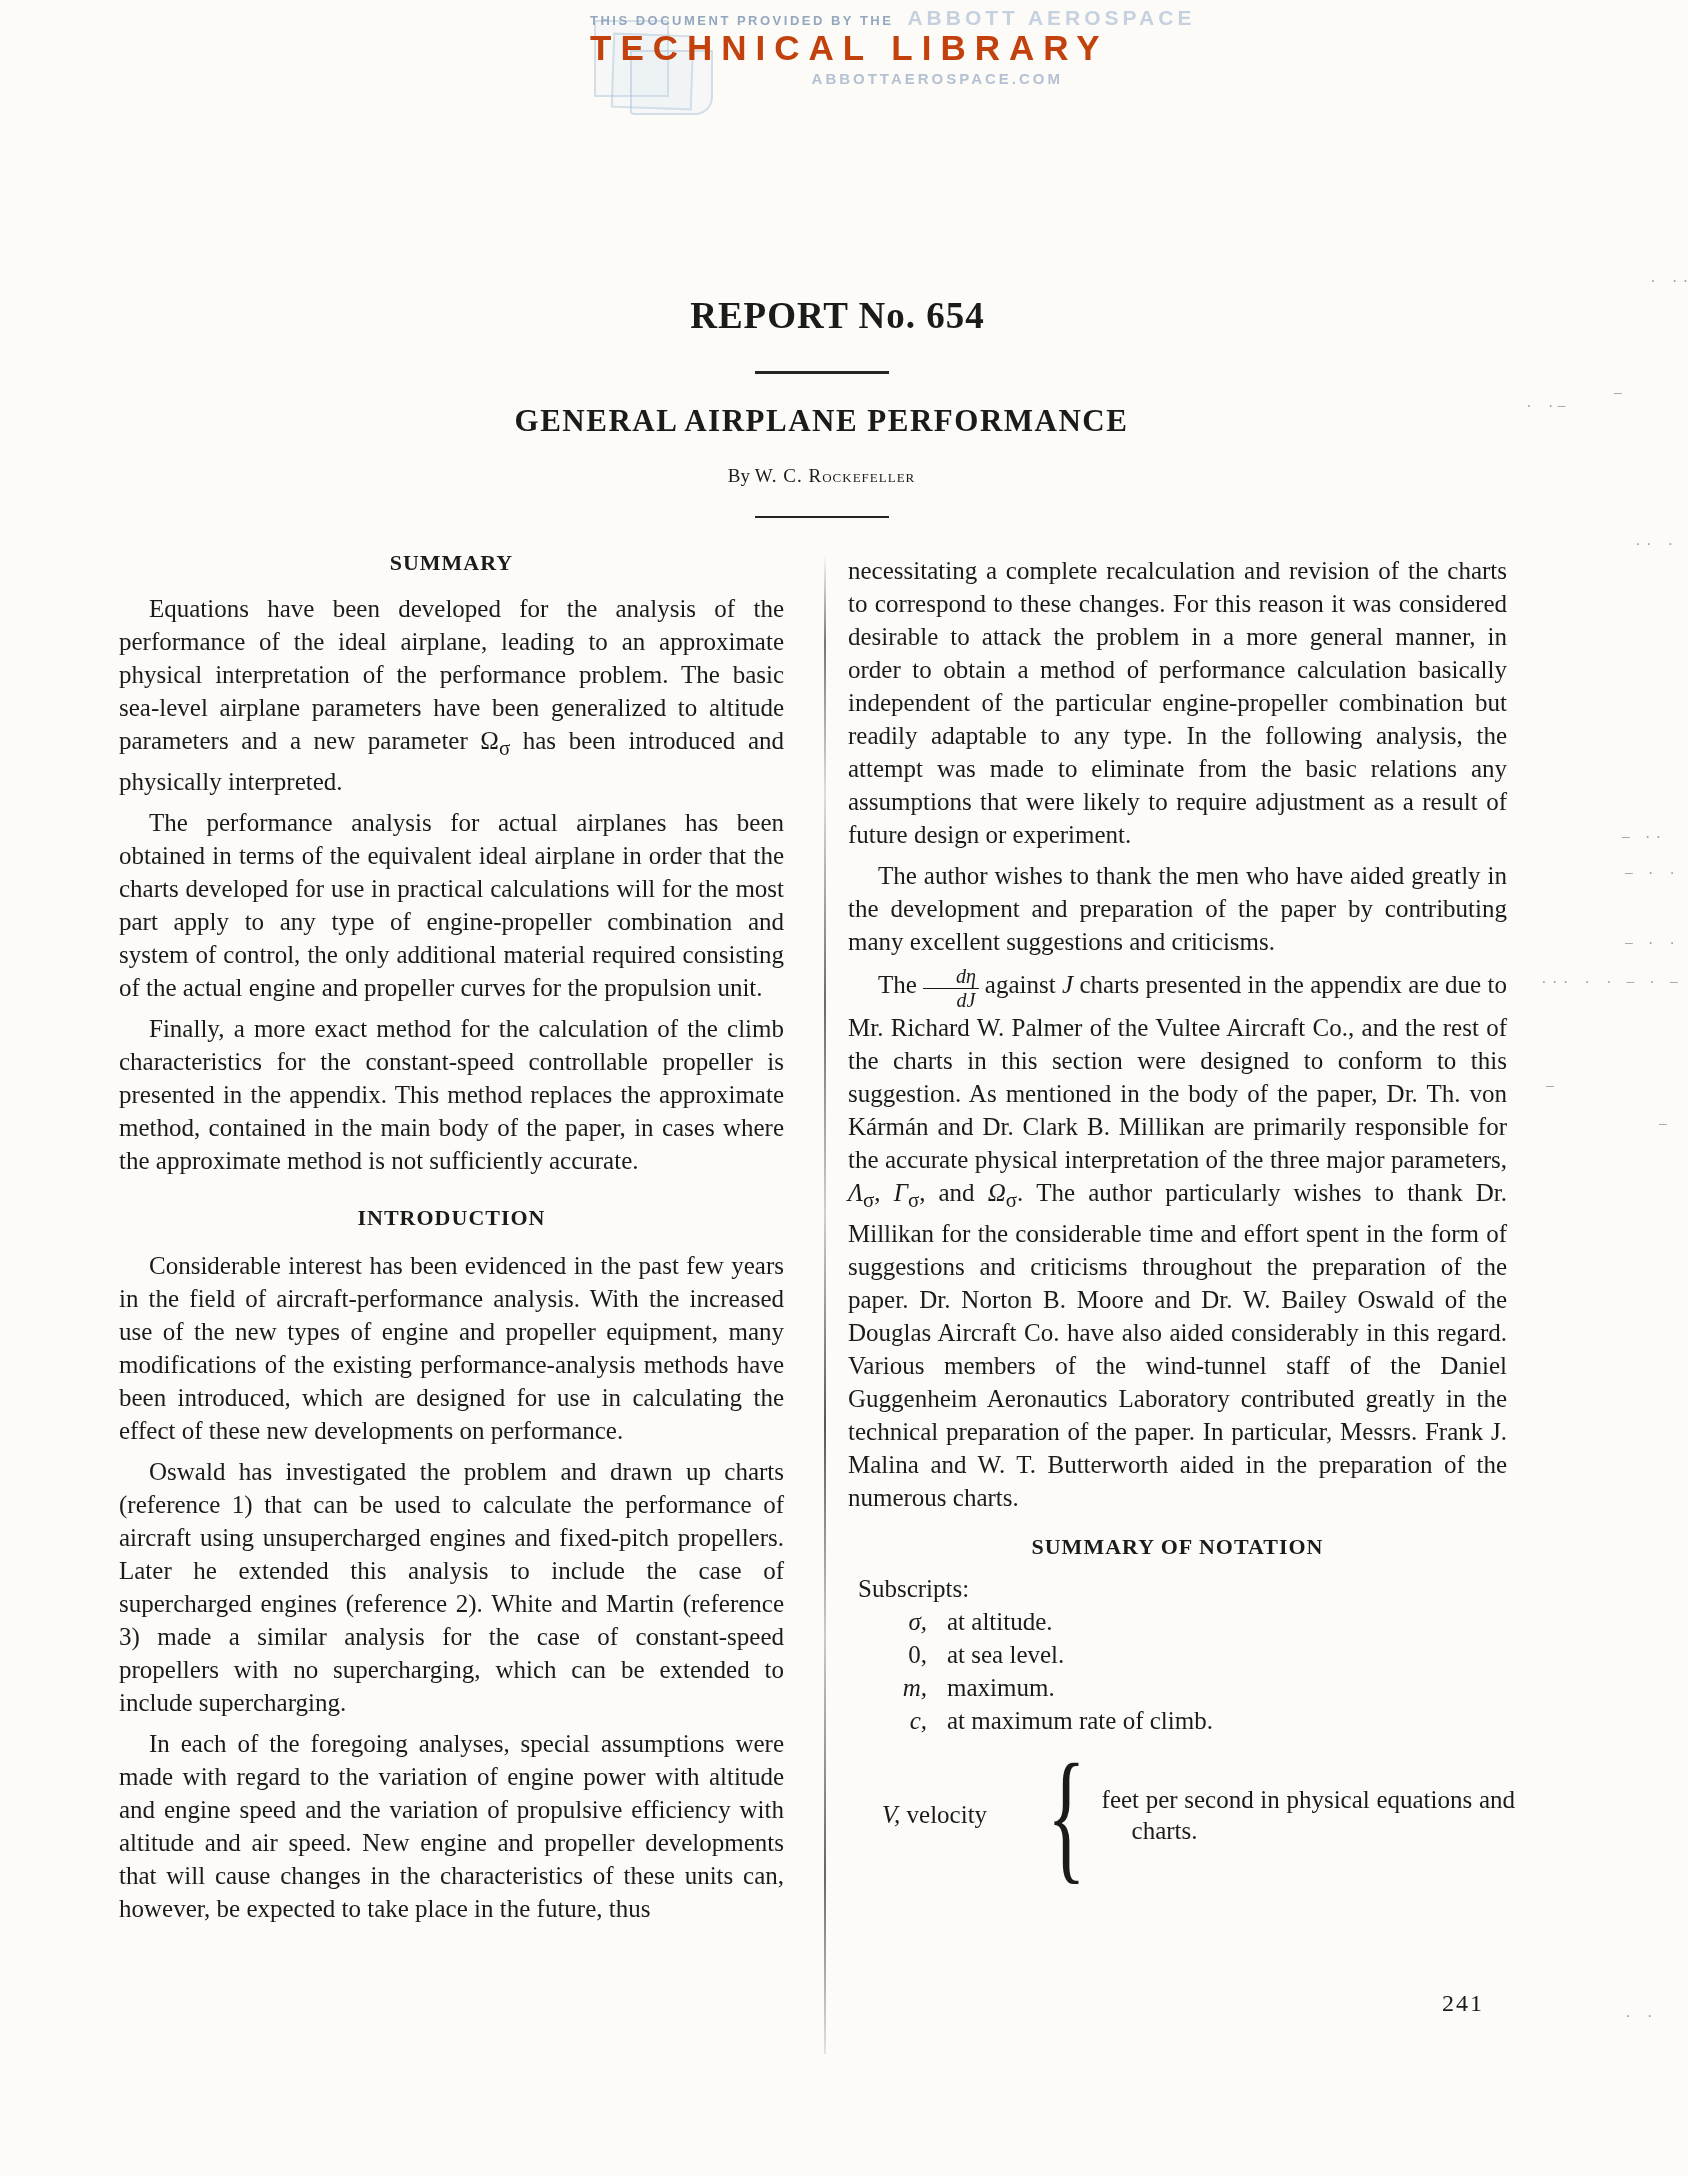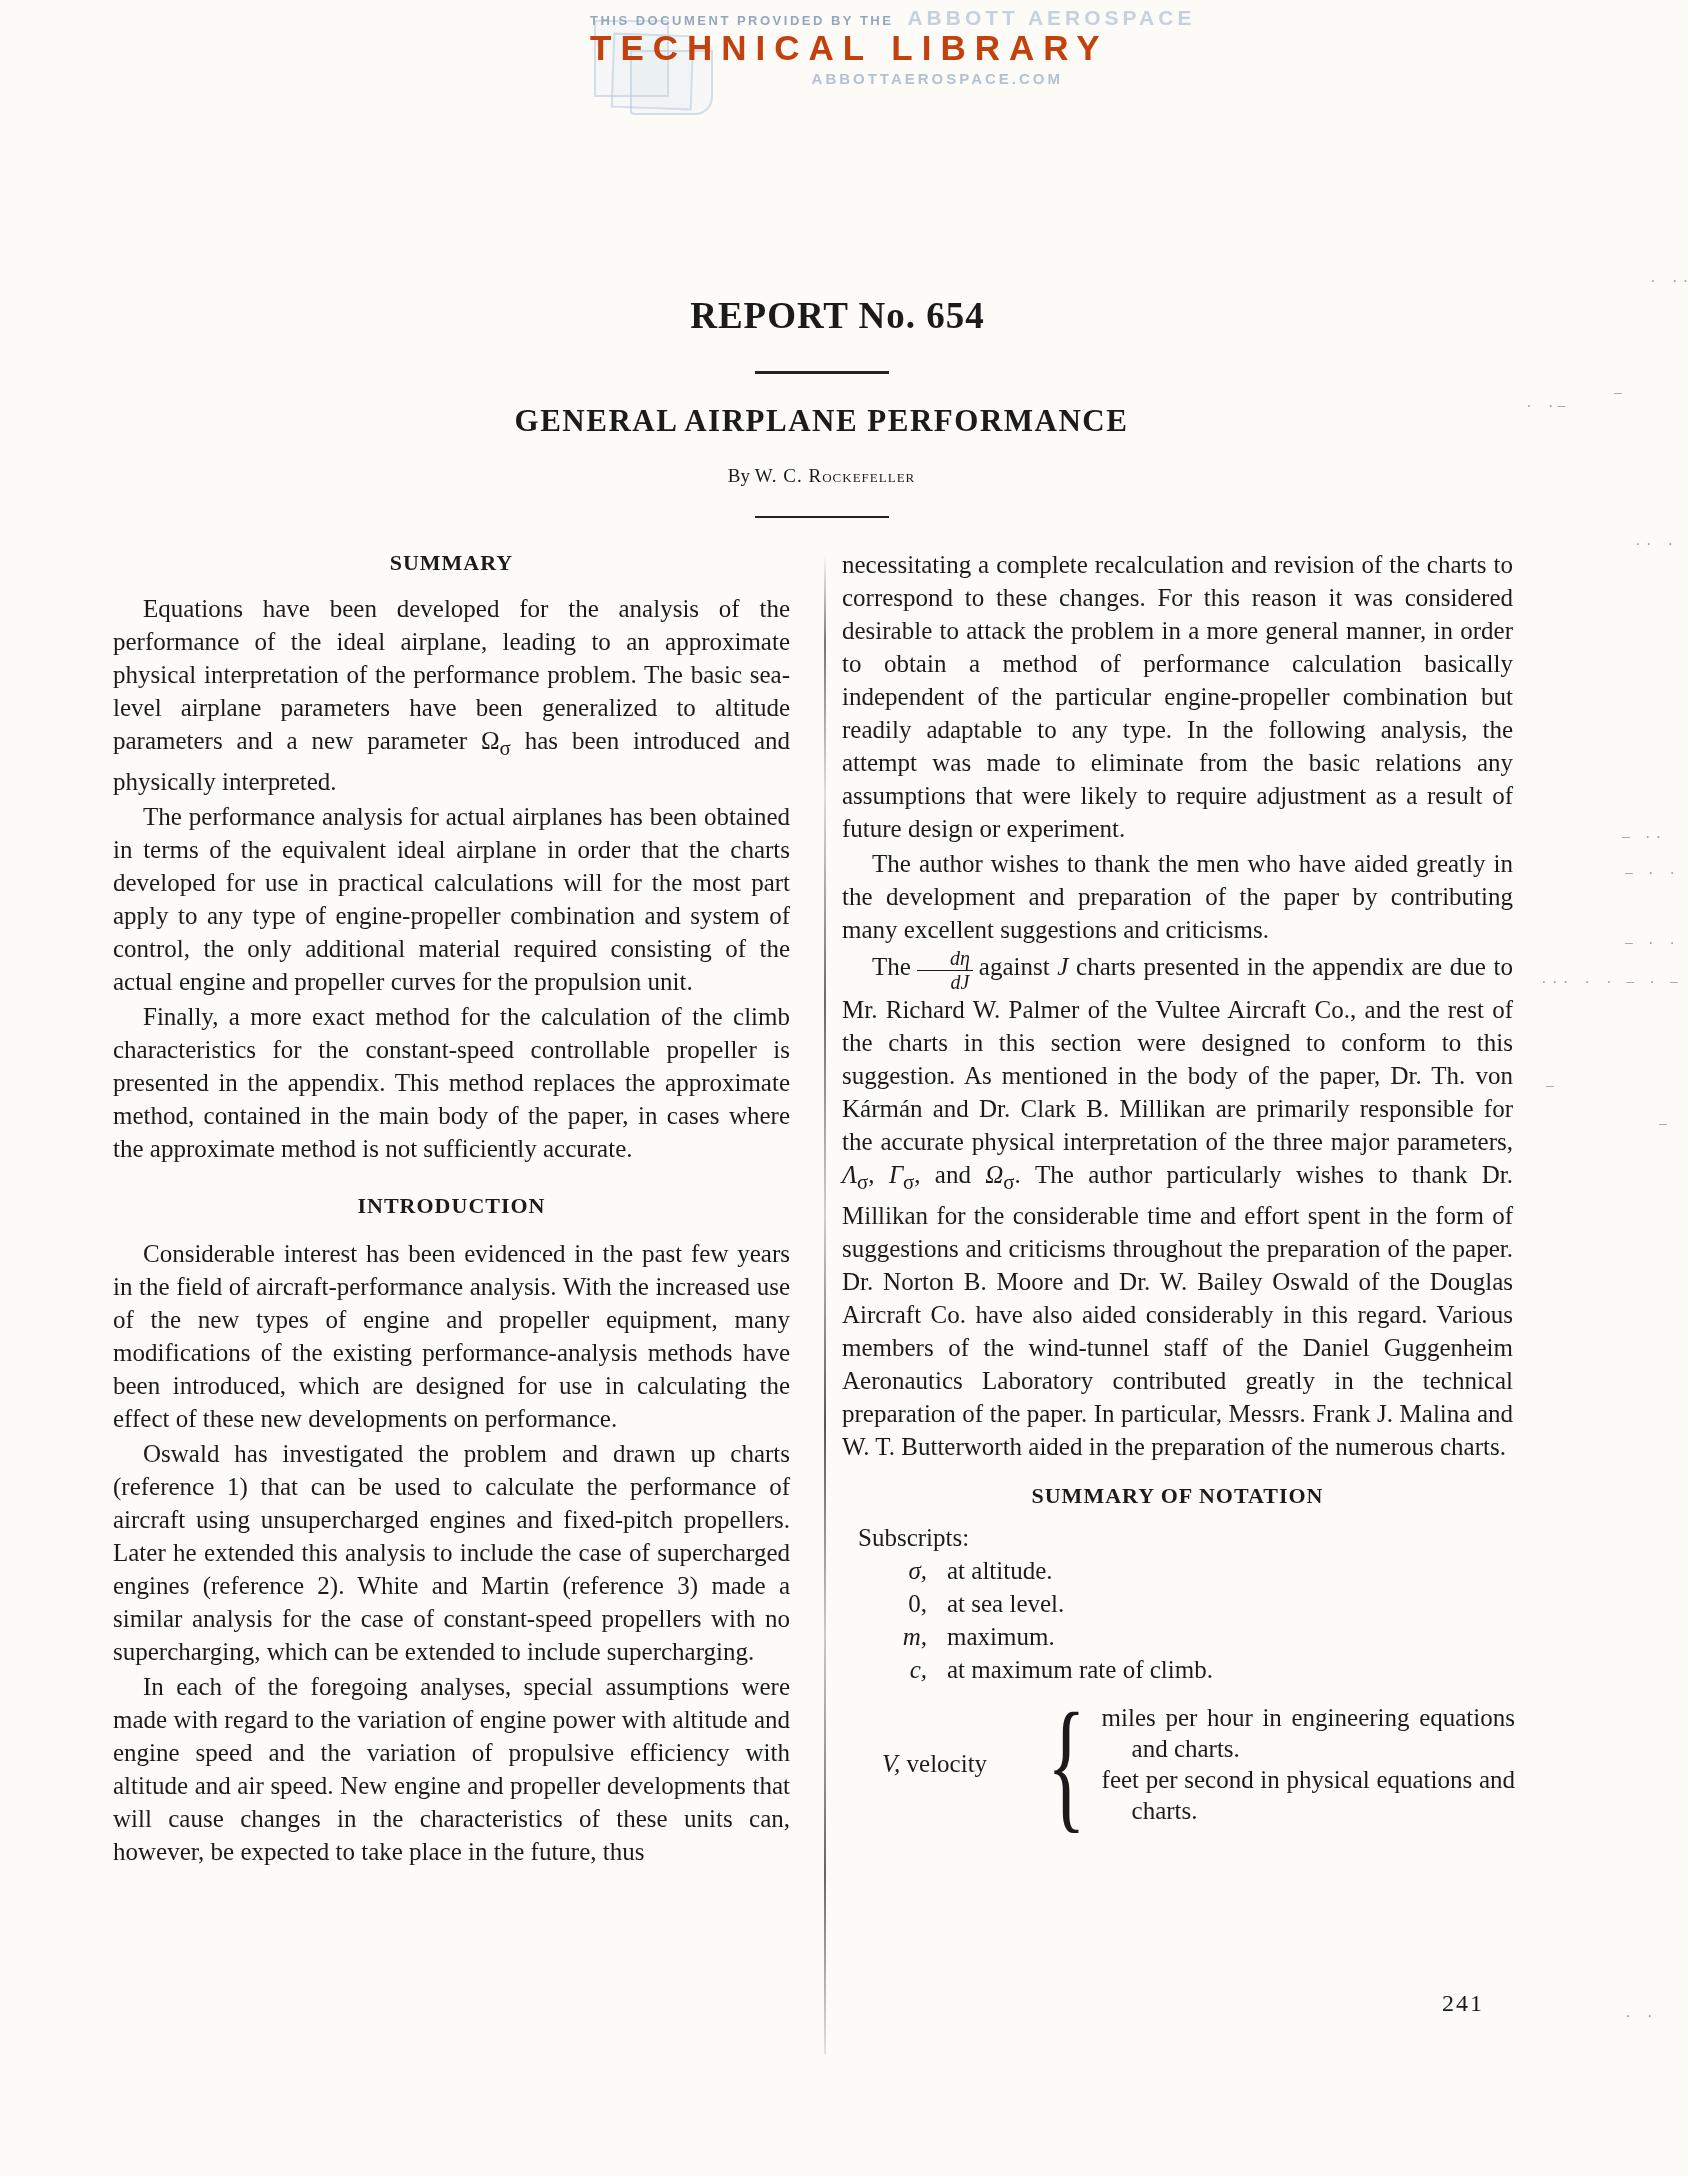--- a/index.html
+++ b/index.html
@@ -45,21 +45,21 @@
   .col-right{width:675px;}
   .divider{position:absolute;top:554px;left:824px;width:2px;height:1500px;
     background:linear-gradient(to bottom,
       rgba(10,10,10,0) 0%,rgba(10,10,10,.55) 6%,rgba(10,10,10,.12) 16%,
       rgba(10,10,10,.6) 30%,rgba(10,10,10,.18) 44%,rgba(10,10,10,.68) 58%,
       rgba(10,10,10,.2) 72%,rgba(10,10,10,.62) 88%,rgba(10,10,10,.1) 100%);}
 
   .sec-head{text-align:center;font-weight:bold;font-size:22px;letter-spacing:1px;margin:0 0 13px 0;}
   .sec-head.intro{margin:24px 0 15px 0;}
   .sec-head.notation{margin:16px 0 9px 0;}
-  p.para{margin:2px;text-indent:30px;}
+  p.para{margin:8px;text-indent:30px;}
   p.noindent{text-indent:0;}
   .italic{}
 
   
   .frac{display:inline-block;vertical-align:-14px;text-align:center;
     font-style:italic;font-size:20px;line-height:1.05;margin:0 6px;}
   .frac .num{display:block;border-bottom:1.7px solid #1b1b1b;padding:0 3px 1px 3px;}
   .frac .den{display:block;padding-top:1px;}
 
   
@@ -146,21 +146,20 @@
       </div>
       <div class="nota-row">
         <span class="nota-sym">c,</span>
         <span class="nota-txt">at maximum rate of climb.</span>
       </div>
 
       <div class="vel-row">
         <span class="vel-label"><span class="sym">V,</span> <span>velocity</span></span>
         <span class="vel-brace">{</span>
         <span class="vel-options">
-          <span class="vel-opt" style="display:block">miles per hour in engineering equations and charts.</span>
           <span class="vel-opt" style="display:block">feet per second in physical equations and charts.</span>
         </span>
       </div>
     </div>
   </div>
 
   <div class="page-number">241</div>
 
   <span class="mark" style="left:1649px;top:273px;">· ··</span>
   <span class="mark" style="left:1614px;top:385px;">–</span>

